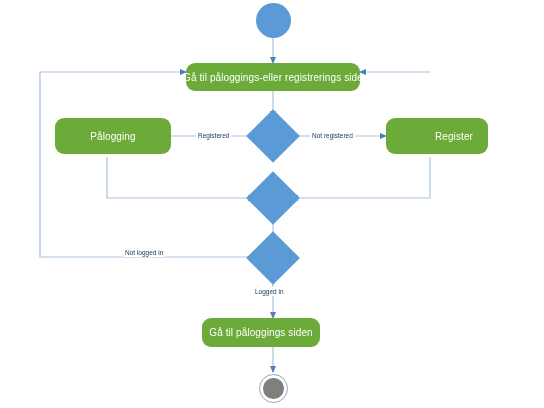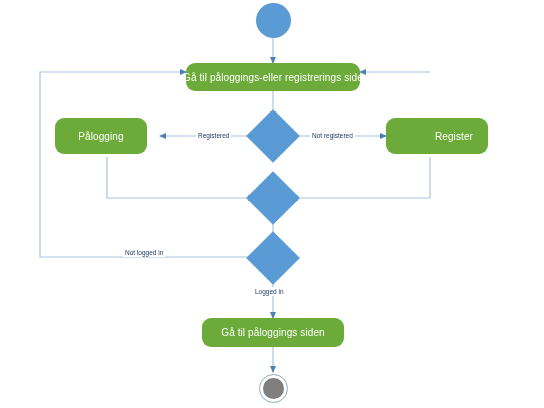--- a/index.html
+++ b/index.html
@@ -114,33 +114,33 @@
   </svg>
 
   <div class="node start-node" style="left:256px; top:3px; width:35px; height:35px;"></div>
 
   <div class="node action" style="left:186px; top:63px; width:174px; height:28px;">
     <span>Gå til påloggings-eller registrerings side</span>
   </div>
 
   <div class="node decision" style="left:254px; top:117px;"></div>
 
-  <div class="node action" style="left:55px; top:118px; width:92px; height:36px;">
+  <div class="node action" style="left:55px; top:118px; width:116px; height:36px;">
     <span>Pålogging</span>
   </div>
 
   <div class="node action" style="left:386px; top:118px; width:102px; height:36px;padding-left:40px;">
     <span>Register</span>
   </div>
 
   <div class="node decision" style="left:254px; top:179px;"></div>
 
   <div class="node decision" style="left:254px; top:239px;"></div>
 
-  <div class="node action" style="left:202px; top:318px; width:142px; height:29px;">
+  <div class="node action" style="left:202px; top:318px; width:118px; height:29px;">
     <span>Gå til påloggings siden</span>
   </div>
 
   <div class="node end-node" style="left:259px; top:374px; width:29px; height:29px;">
     <div class="end-node-inner"></div>
   </div>
 
   <div class="edge-label" style="left:196px; top:131px;">Registered</div>
 
   <div class="edge-label" style="left:310px; top:131px;">Not registered</div>

